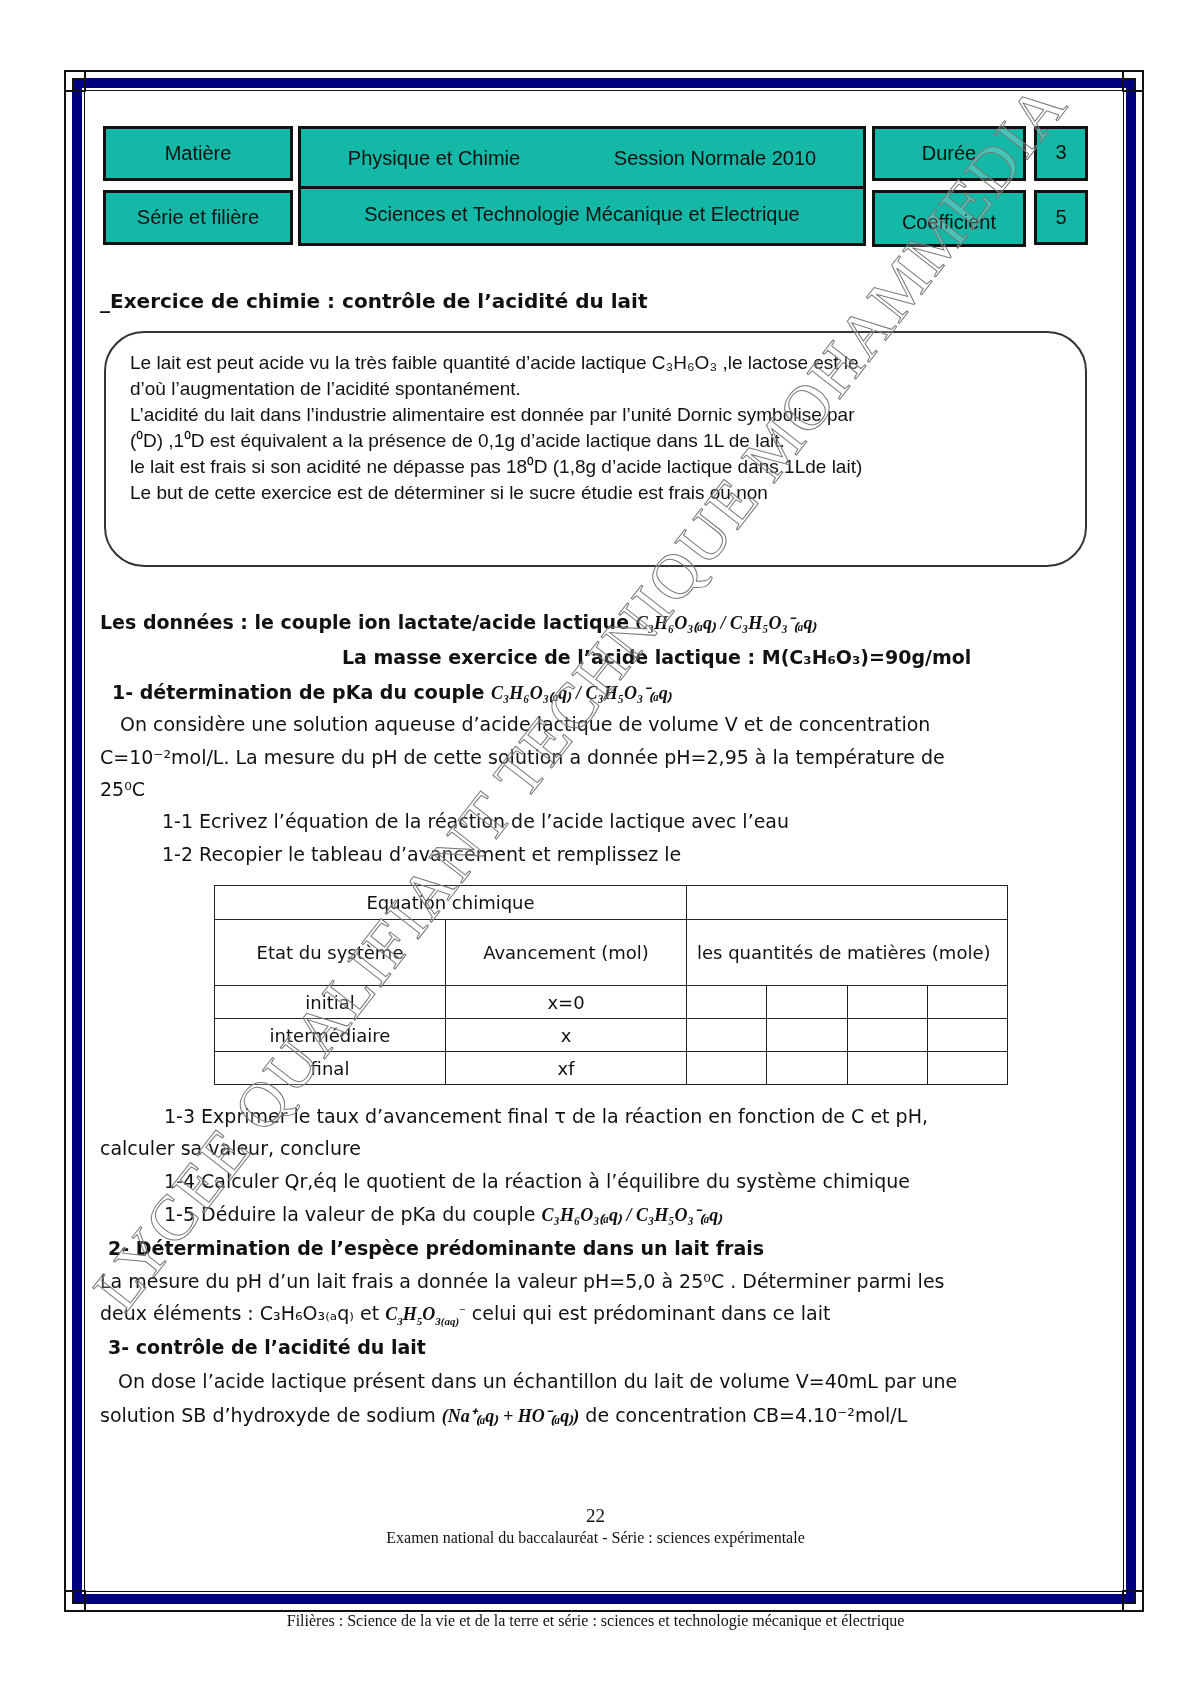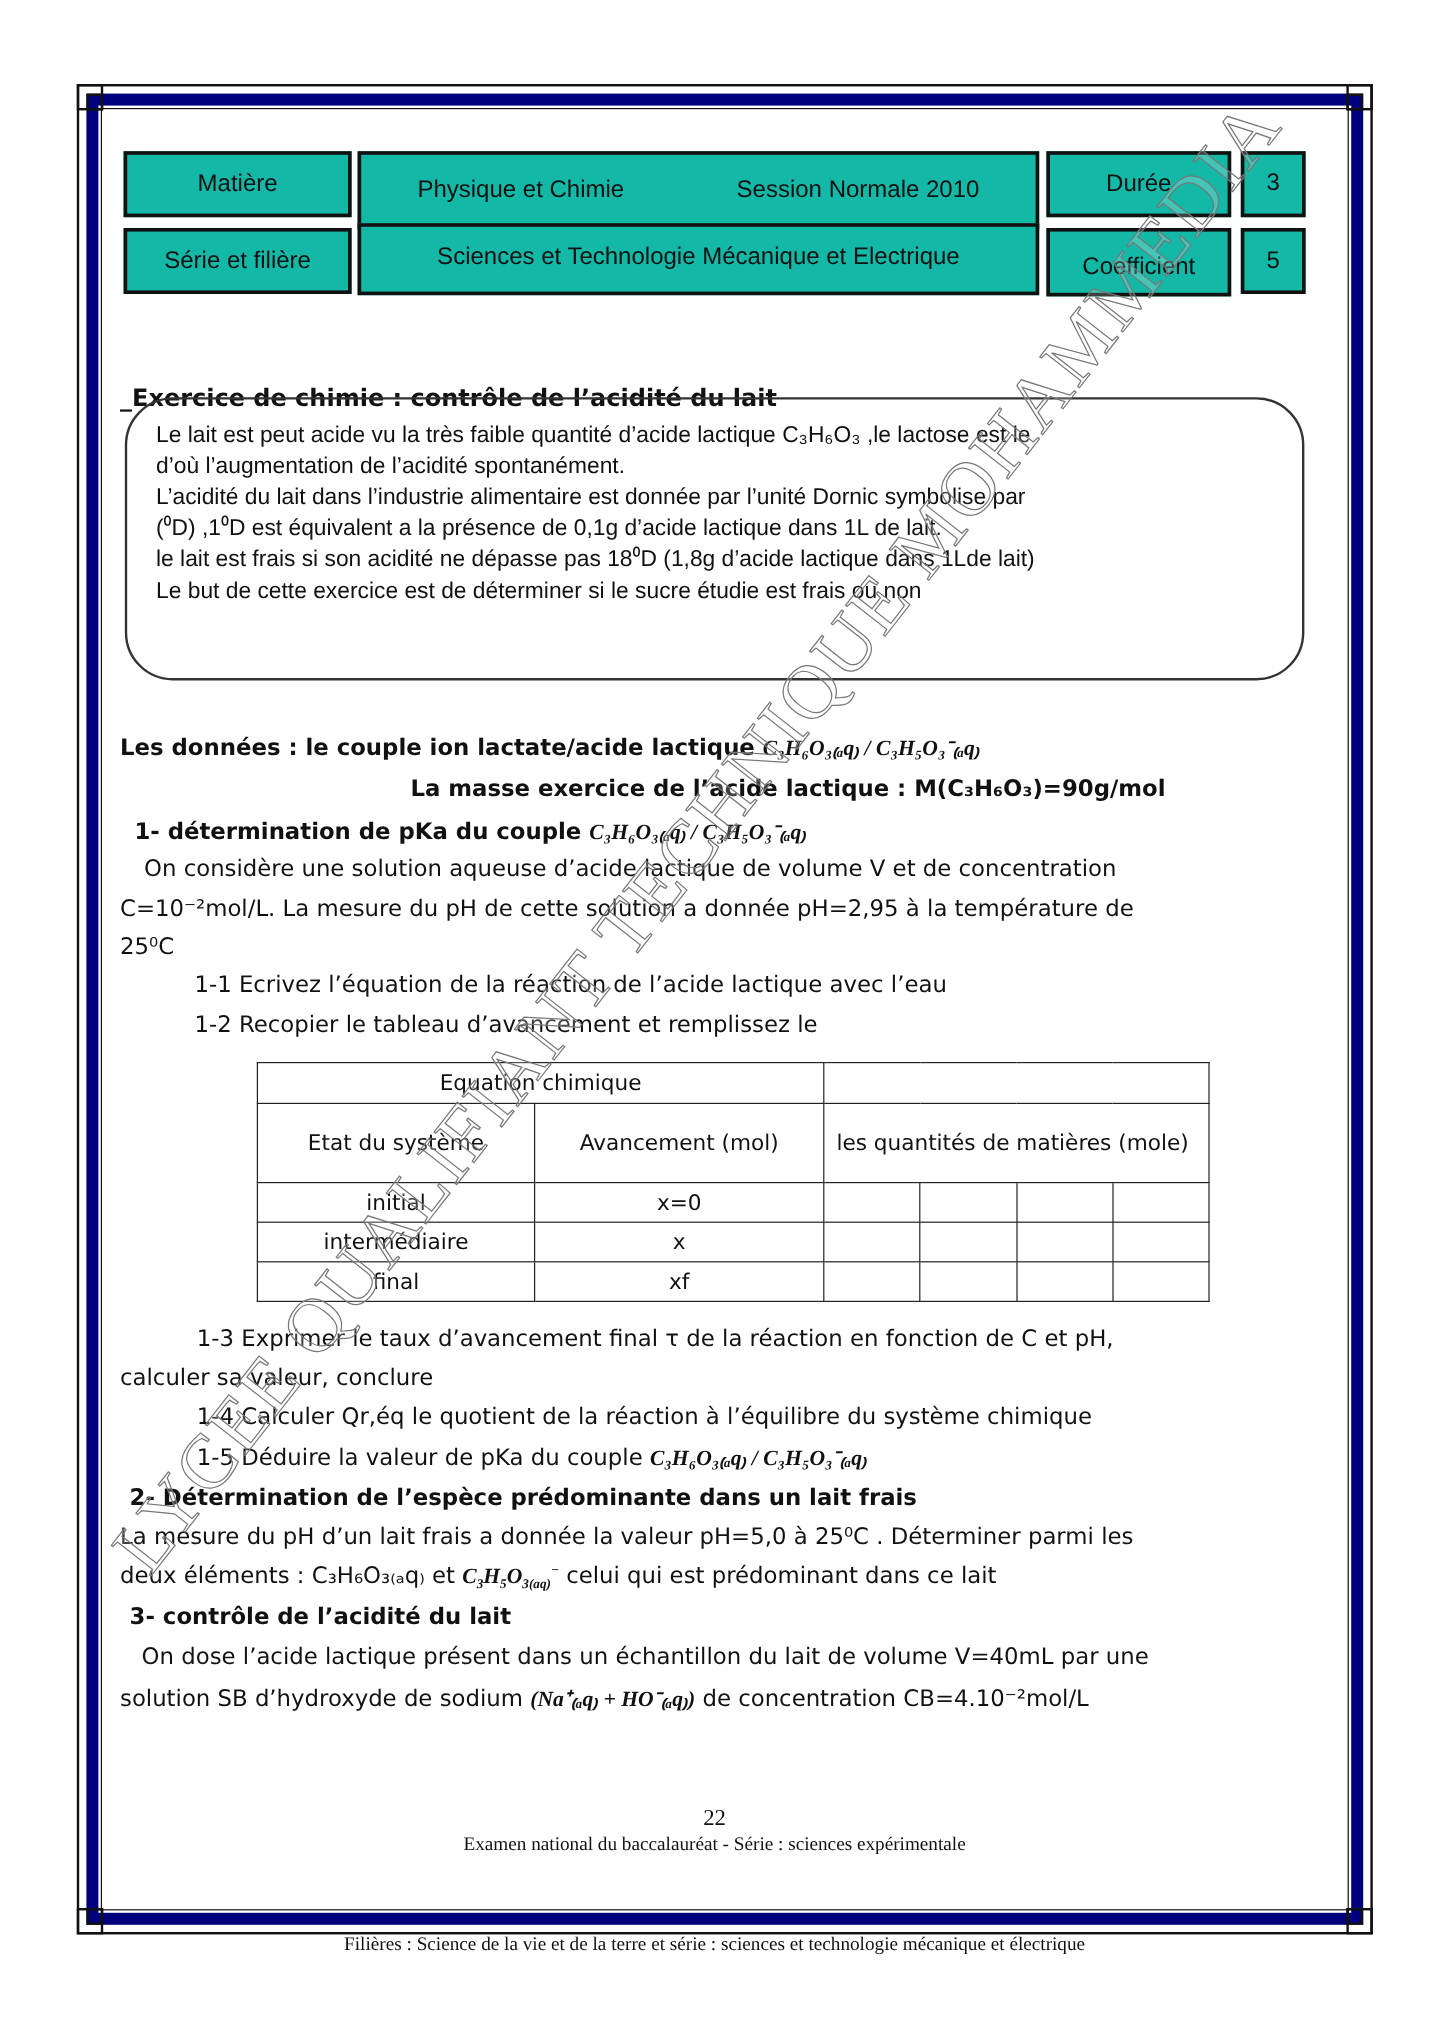--- a/index.html
+++ b/index.html
@@ -64,21 +64,21 @@
 <div class="hdr" style="left:298px;top:186px;width:568px;height:60px;align-items:flex-start;padding-top:14px;">
     <span>Sciences et Technologie Mécanique et Electrique</span>
   </div>
 <div class="hdr" style="left:872px;top:190px;width:154px;height:57px;align-items:flex-end;padding-bottom:10px;">
     <span>Coefficient</span>
   </div>
 <div class="hdr" style="left:1034px;top:190px;width:54px;height:55px;">
     <span>5</span>
   </div>
 
-<div class="line comic bold" style="left:100px;top:289px;font-size:20px;margin-top:30px;">_Exercice de chimie : contrôle de l’acidité du lait</div>
+<div class="line comic bold" style="left:100px;top:289px;font-size:20px;">_Exercice de chimie : contrôle de l’acidité du lait</div>
 
 <div class="intro-box"></div>
 <div class="intro-text">
   <div>Le lait est peut acide vu la très faible quantité d’acide lactique C₃H₆O₃ ,le lactose est le</div>
   <div>d’où l’augmentation de l’acidité spontanément.</div>
   <div>L’acidité du lait dans l’industrie alimentaire est donnée par l’unité Dornic symbolise par</div>
   <div>(⁰D) ,1⁰D est équivalent a la présence de 0,1g d’acide lactique dans 1L de lait.</div>
   <div>le lait est frais si son acidité ne dépasse pas 18⁰D (1,8g d’acide lactique dans 1Lde lait)</div>
   <div>Le but de cette exercice est de déterminer si le sucre étudie est frais ou non</div>
 </div>

